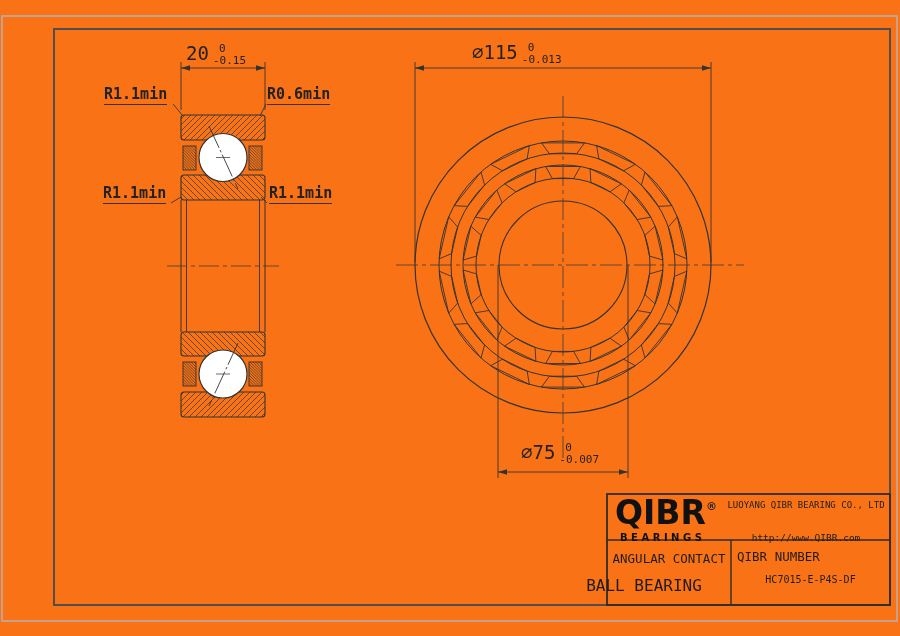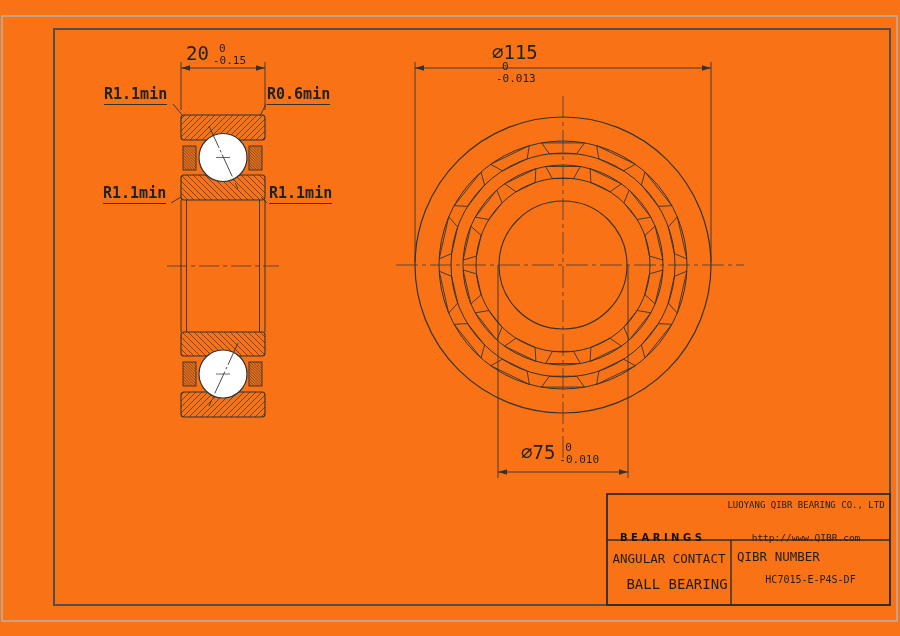--- a/index.html
+++ b/index.html
@@ -146,45 +146,48 @@
   </svg>
 
   <div class="txt dim" style="left:186px;top:44px;">
     <span class="v">20</span>
     <span class="tol">
       <span class="tu">0</span>
       <span class="tl">-0.15</span>
     </span>
   </div>
 
-  <div class="txt dim" style="left:492px;top:43px;flex-direction:column;">
+  <div class="txt dim" style="left:472px;top:43px;">
     <span class="v">⌀115</span>
     <span class="tol">
       <span class="tu">0</span>
       <span class="tl">-0.013</span>
     </span>
   </div>
 
   <div class="txt dim" style="left:521px;top:443px;">
     <span class="v">⌀75</span>
     <span class="tol">
       <span class="tu">0</span>
-      <span class="tl">-0.010</span>
+      <span class="tl">-0.007</span>
     </span>
   </div>
 
   <div class="txt rlabel" style="left:104px;top:87px;">R1.1min</div>
   <div class="txt rlabel" style="left:267px;top:87px;">R0.6min</div>
   <div class="txt rlabel" style="left:103px;top:186px;">R1.1min</div>
   <div class="txt rlabel" style="left:269px;top:186px;">R1.1min</div>
 
+  <div class="txt" style="left:615px;top:496px;">
+    <span class="logo-name">QIBR</span><span class="logo-reg">®</span>
+  </div>
   <div class="txt logo-tag" style="left:620px;top:532px;">BEARINGS</div>
 
   <div class="txt tb center" style="left:726px;top:500px;width:160px;font-size:9px;">LUOYANG QIBR BEARING CO., LTD</div>
   <div class="txt tb center" style="left:726px;top:517px;width:160px;font-size:9.5px;margin-top:15px;">http://www.QIBR.com</div>
 
   <div class="txt tb center" style="left:607px;top:551px;width:124px;font-size:12.5px;">ANGULAR CONTACT</div>
-  <div class="txt tb center" style="left:607px;top:576px;width:140px;font-size:14px;">BALL BEARING</div>
+  <div class="txt tb center" style="left:574px;top:576px;width:140px;font-size:16px;">BALL BEARING</div>
 
   <div class="txt tb" style="left:737px;top:549px;font-size:12.5px;">QIBR NUMBER</div>
   <div class="txt tb center" style="left:731px;top:574px;width:159px;font-size:10px;">HC7015-E-P4S-DF</div>
 
 </div>
 
 </body></html>

